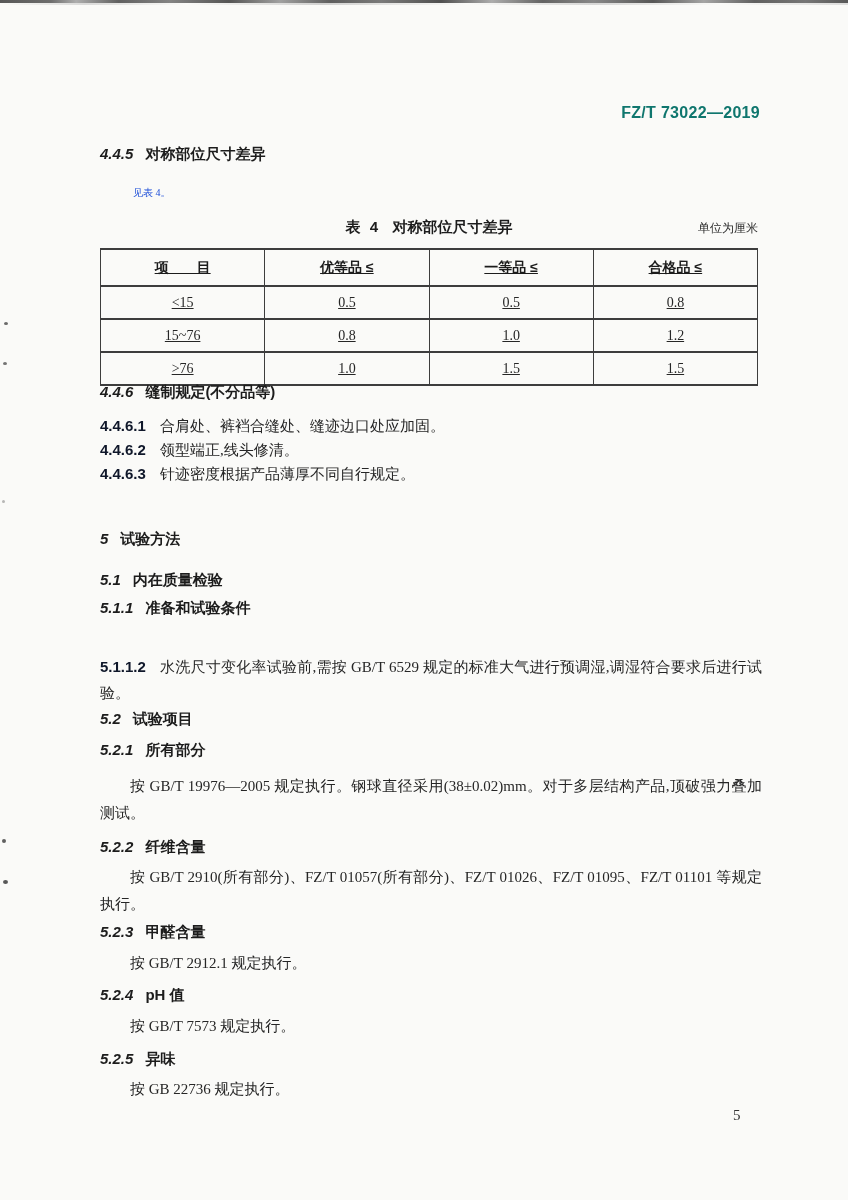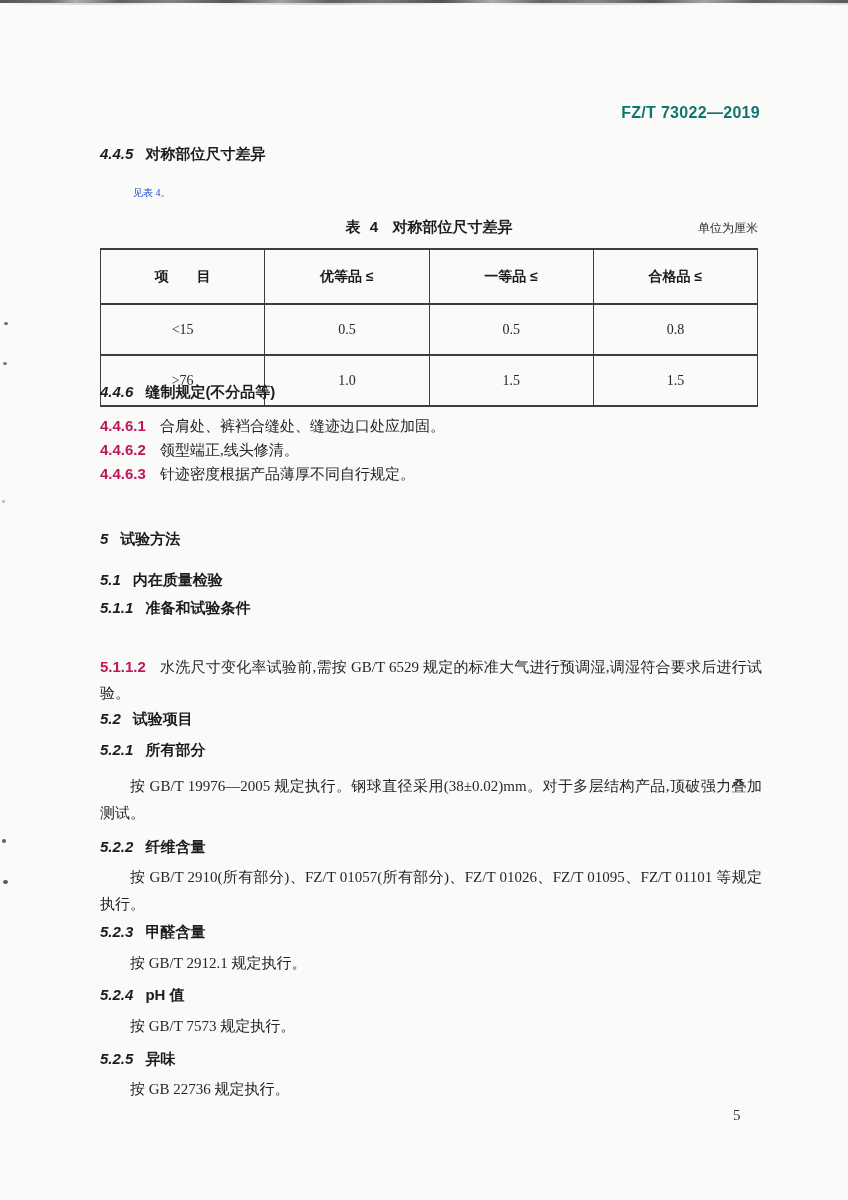--- a/index.html
+++ b/index.html
@@ -32,21 +32,21 @@
     font-weight:bold;font-size:15px;color:#1c1c1c;
   }
   .heading .num{margin-right:12px;font-style:italic;}
   .clause{
     position:absolute;left:100px;width:662px;
     font-size:15px;line-height:26px;color:#262626;
     text-align:justify;
   }
   .clause .num{
     font-family:"Liberation Sans","DejaVu Sans",sans-serif;
-    font-weight:bold;color:#be185d;margin-right:14px;
+    font-weight:bold;color:#0f172a;margin-right:14px;
   }
   .para{
     position:absolute;left:100px;width:662px;
     font-size:15px;line-height:27px;color:#262626;
     text-indent:2em;text-align:justify;
   }
   .simple-line{
     position:absolute;left:133px;font-size:10px;color:#1d4ed8;white-space:nowrap;
   }
   .doc-code{
@@ -67,21 +67,21 @@
     position:absolute;right:0;top:2px;font-size:12px;color:#2a2a2a;white-space:nowrap;
   }
   table.spec{
     position:absolute;top:248px;left:100px;width:658px;
     border-collapse:collapse;table-layout:fixed;
     font-size:14px;color:#262626;
   }
   table.spec th,table.spec td{
     border-left:1px solid #3d3d3d;border-right:1px solid #3d3d3d;
     border-top:2px solid #3d3d3d;border-bottom:2px solid #3d3d3d;
-    text-align:center;vertical-align:middle;padding:12px;
+    text-align:center;vertical-align:middle;padding:3px;text-decoration:underline;
   }
   table.spec th{
     height:29px;
     font-family:"Liberation Sans","DejaVu Sans",sans-serif;
     font-weight:bold;color:#1c1c1c;font-size:14px;
   }
   table.spec td{height:25px;}
   .page-number{
     position:absolute;top:1107px;left:733px;
     font-size:15px;color:#333;
@@ -124,20 +124,26 @@
       </tr>
     </thead>
     <tbody>
       <tr>
         <td>&lt;15</td>
         <td>0.5</td>
         <td>0.5</td>
         <td>0.8</td>
       </tr>
       <tr>
+        <td>15~76</td>
+        <td>0.8</td>
+        <td>1.0</td>
+        <td>1.2</td>
+      </tr>
+      <tr>
         <td>&gt;76</td>
         <td>1.0</td>
         <td>1.5</td>
         <td>1.5</td>
       </tr>
     </tbody>
   </table>
 
   <div class="heading" style="top:383px">
     <span class="num">4.4.6</span><span>缝制规定(不分品等)</span>

